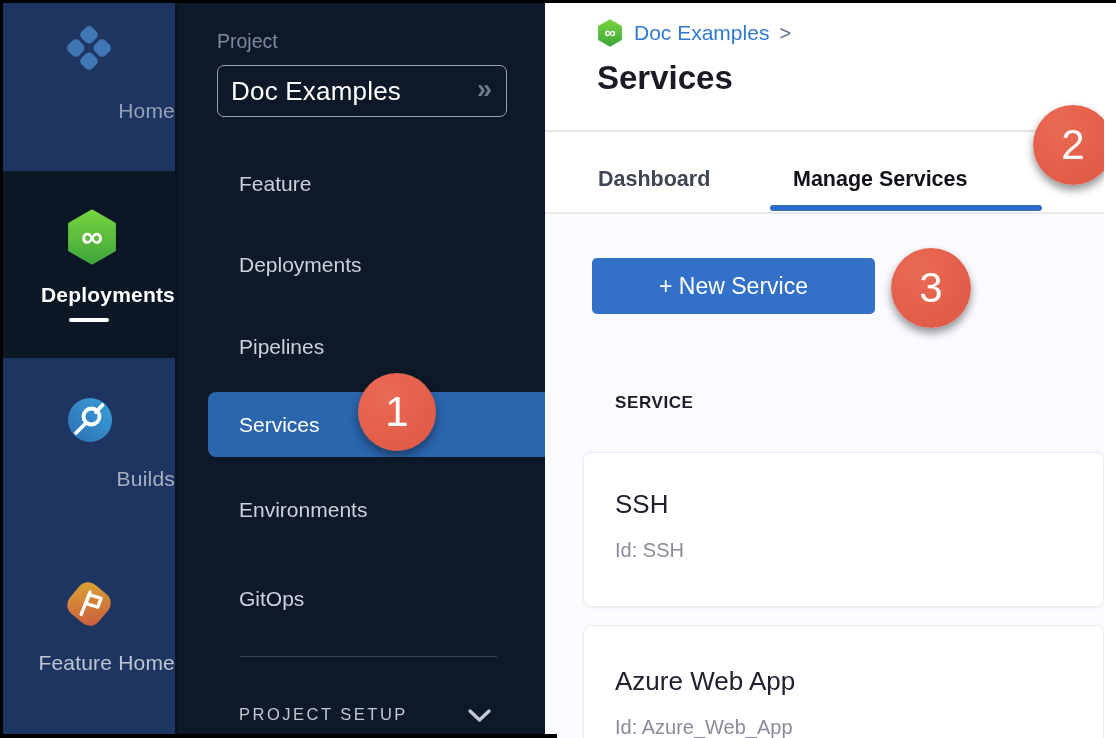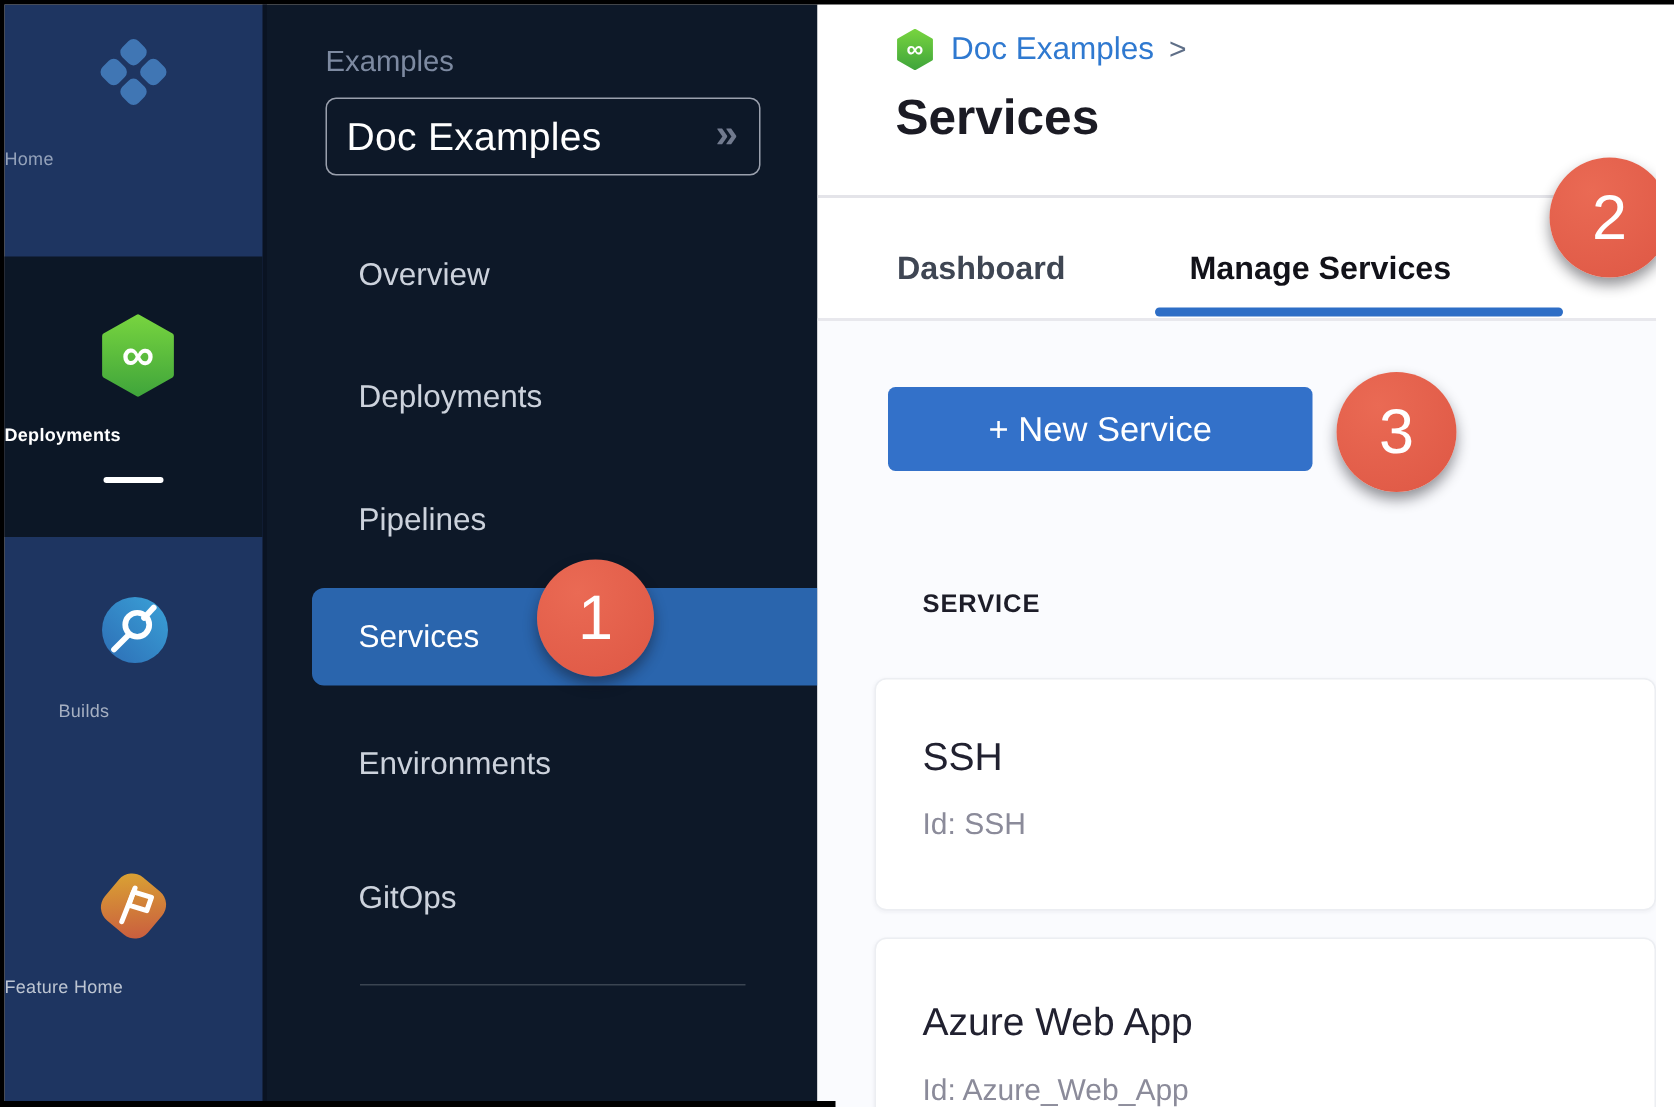--- a/index.html
+++ b/index.html
@@ -11,22 +11,22 @@
   
   .frame-top    { position:absolute; left:0; top:0; width:1116px; height:3px; background:#000; z-index:40; }
   .frame-left   { position:absolute; left:0; top:0; width:3px; height:738px; background:#000; z-index:40; }
   .frame-bottom { position:absolute; left:0; top:734px; width:557px; height:4px; background:#000; z-index:40; }
 
   
   .rail { position:absolute; left:3px; top:3px; width:175px; height:731px;
           background:#1e3561; border-right:3px solid #0a1322; }
   .rail-dark { position:absolute; left:0; top:168px; width:100%; height:187px; background:#0c1726; }
   .rail-icon { position:absolute; }
-  .rail-label { position:absolute; left:0; width:172px; text-align:left;
-                font-size:12px; letter-spacing:.2px; }
+  .rail-label { position:absolute; left:0; width:172px; text-align:right;
+                font-size:21px; letter-spacing:.2px; }
   .lbl-home { top:96px;  color:#94a2ba; }
   .lbl-depl { top:280px; color:#ffffff; font-weight:700; }
   .lbl-builds { top:464px; color:#a6b0c2;padding-left:36px; }
   .lbl-ff   { top:648px; color:#bdc5d2; }
   .rail-underline { position:absolute; left:66px; top:315px; width:40px; height:4px;
                     border-radius:2px; background:#fff; }
 
   
   .sidenav { position:absolute; left:178px; top:3px; width:367px; height:731px; background:#0d1828; }
   .proj-label { position:absolute; left:39px; top:27px; font-size:19.5px; color:#7d8aa1; }
@@ -151,40 +151,46 @@
       <g transform="rotate(40 24 24)">
         <rect x="6" y="6" width="36" height="36" rx="11" fill="url(#g-ff)"></rect>
       </g>
       <path d="M16.5 34 L25 12.5" stroke="#fff" stroke-width="3.2" stroke-linecap="round" fill="none"></path>
       <path d="M24 15 L35.5 18.5 L32.5 27 L21 23.5 Z" stroke="#fff" stroke-width="3.2" stroke-linejoin="round" fill="none"></path>
     </svg>
     <div class="rail-label lbl-ff">Feature Home</div>
   </nav>
 
   <nav class="sidenav">
-    <div class="proj-label">Examples</div>
+    <div class="proj-label">Project</div>
 
     <div class="proj-selector">
       <span class="val">Doc Examples</span>
       <span class="dbl-chev">»</span>
     </div>
 
-    <div class="nav-item" style="top:166px">Overview</div>
+    <div class="nav-item" style="top:166px">Feature</div>
     <div class="nav-item" style="top:247px">Deployments</div>
     <div class="nav-item" style="top:329px">Pipelines</div>
 
     <div class="nav-active-row">
       <div class="nav-item-active">Services</div>
     </div>
 
     <div class="nav-item" style="top:492px">Environments</div>
     <div class="nav-item" style="top:581px">GitOps</div>
 
     <div class="side-divider"></div>
 
+    <div class="setup-row">
+      <span class="setup-label">PROJECT SETUP</span>
+      <svg class="setup-chev" width="27" height="17" viewBox="0 0 27 17">
+        <polyline points="4,4 13.5,13 23,4" fill="none" stroke="#c3c9d3" stroke-width="3.4" stroke-linecap="round" stroke-linejoin="round"></polyline>
+      </svg>
+    </div>
   </nav>
 
   <main class="main">
     <div class="content-bg"></div>
     <div class="hdr-divider"></div>
 
     <div class="breadcrumb">
       <svg width="28" height="28" viewBox="0 0 48 48">
         <polygon points="24,2 43,12.8 43,35.2 24,46 5,35.2 5,12.8" fill="url(#g-green)" stroke="url(#g-green)" stroke-width="3" stroke-linejoin="round"></polygon>
         <text x="24" y="33" text-anchor="middle" font-size="27" font-weight="bold" fill="#fff">∞</text>

